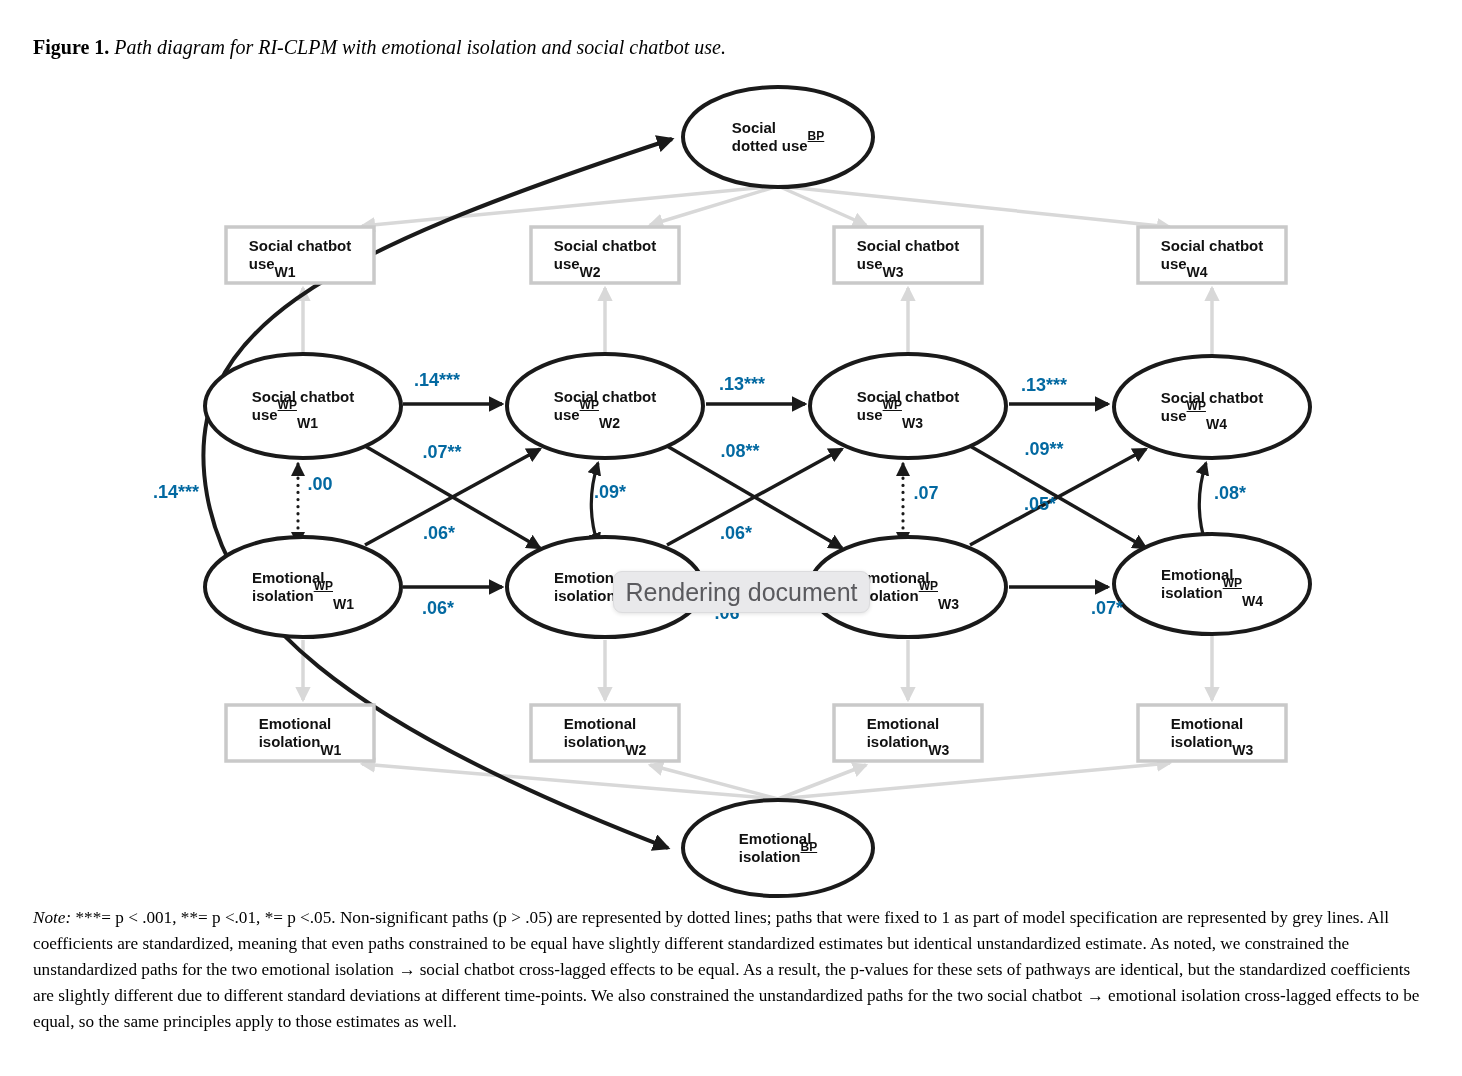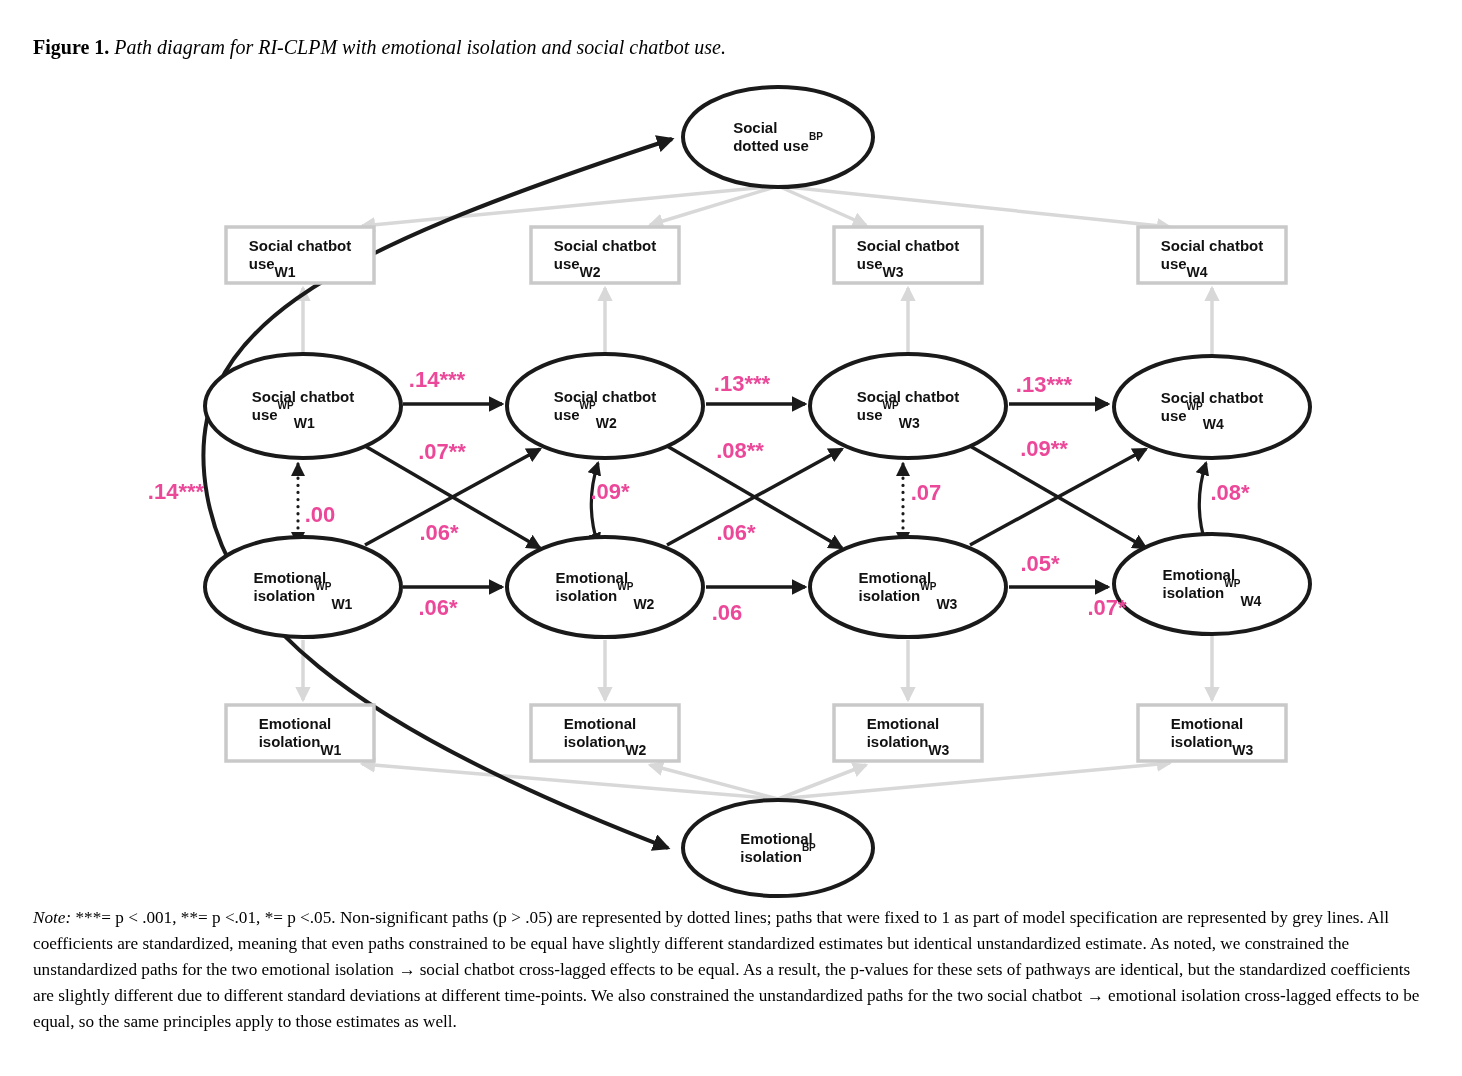--- a/index.html
+++ b/index.html
@@ -5,24 +5,24 @@
   html,body{margin:0;padding:0;background:#ffffff;}
   .page{position:relative;width:1462px;height:1076px;background:#ffffff;overflow:hidden;
         font-family:"Liberation Sans",sans-serif;}
   .fig-title{position:absolute;left:33px;top:36px;font-family:"Liberation Serif",serif;
              font-size:20px;color:#000;white-space:nowrap;}
   .fig-title .flabel{font-weight:bold;font-style:normal;}
   .fig-title .fcaption{font-style:italic;}
   svg.canvas{position:absolute;left:0;top:0;z-index:1;}
   .nlabel{position:absolute;transform:translate(-50%,-50%);z-index:2;
           font-weight:bold;font-size:15px;line-height:18px;color:#111;white-space:nowrap;}
-  .nlabel sup{font-size:10px;position:relative;top:-5px;line-height:0;}
+  .nlabel sup{font-size:12px;position:relative;top:-5px;line-height:0;text-decoration:underline;}
   .nlabel sub{font-size:14px;position:relative;top:4px;line-height:0;}
   .coef{position:absolute;transform:translate(-50%,-50%);z-index:3;font-weight:bold;
-        font-size:22px;color:#ec4899;white-space:nowrap;}
+        font-size:18px;color:#0369a1;white-space:nowrap;}
   .toast{position:absolute;left:613px;top:571px;width:255px;height:40px;z-index:10;
          background:#e9e9eb;border:1px solid #dcdcde;border-radius:9px;
          box-shadow:0 1px 4px rgba(0,0,0,0.12);display:flex;align-items:center;justify-content:center;
          font-size:25px;color:#5a5a5e;font-weight:400;}
   .note{position:absolute;left:33px;top:905px;width:1402px;z-index:2;
         font-family:"Liberation Serif",serif;font-size:17.2px;line-height:26px;color:#000;}
   .note .nlbl{font-style:italic;margin-top:36px;}
 </style>
 </head>
 <body>
@@ -199,27 +199,30 @@
   <div class="coef" style="left:437px;top:380px">.14***</div>
   <div class="coef" style="left:742px;top:384px">.13***</div>
   <div class="coef" style="left:1044px;top:385px">.13***</div>
 
   <div class="coef" style="left:442px;top:452px">.07**</div>
   <div class="coef" style="left:740px;top:451px">.08**</div>
   <div class="coef" style="left:1044px;top:449px">.09**</div>
 
   <div class="coef" style="left:439px;top:533px">.06*</div>
   <div class="coef" style="left:736px;top:533px">.06*</div>
-  <div class="coef" style="left:1040px;top:564px">.05*</div>
+  <div class="coef" style="left:1040px;top:504px">.05*</div>
 
   <div class="coef" style="left:438px;top:608px">.06*</div>
   <div class="coef" style="left:727px;top:613px">.06</div>
   <div class="coef" style="left:1107px;top:608px">.07*</div>
 
-  <div class="coef" style="left:320px;top:515px">.00</div>
+  <div class="coef" style="left:320px;top:484px">.00</div>
   <div class="coef" style="left:610px;top:492px">.09*</div>
   <div class="coef" style="left:926px;top:493px">.07</div>
   <div class="coef" style="left:1230px;top:493px">.08*</div>
 
+  <div class="toast">
+    <span>Rendering document</span>
+  </div>
 
   <div class="note"><span class="nlbl">Note:</span><span> ***= p &lt; .001, **= p &lt;.01, *= p &lt;.05. Non-significant paths (p &gt; .05) are represented by dotted lines; paths that were fixed to 1 as part of model specification are represented by grey lines. All coefficients are standardized, meaning that even paths constrained to be equal have slightly different standardized estimates but identical unstandardized estimate. As noted, we constrained the unstandardized paths for the two emotional isolation → social chatbot cross-lagged effects to be equal. As a result, the p-values for these sets of pathways are identical, but the standardized coefficients are slightly different due to different standard deviations at different time-points. We also constrained the unstandardized paths for the two social chatbot → emotional isolation cross-lagged effects to be equal, so the same principles apply to those estimates as well.</span></div>
 
 </div>
 
 </body></html>

